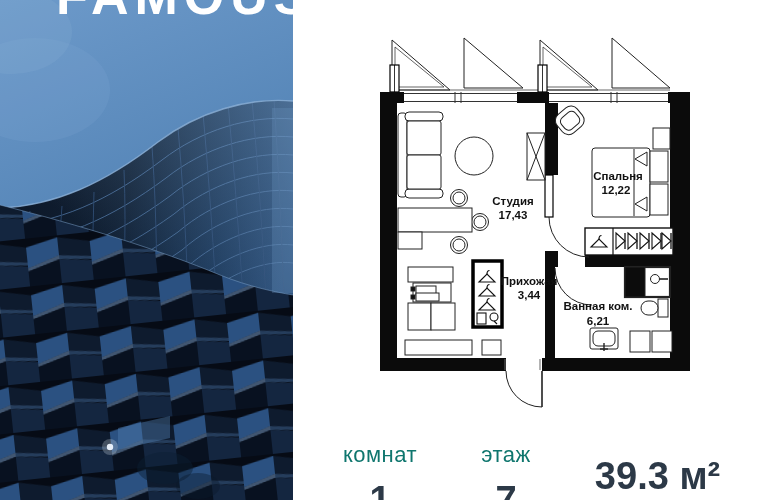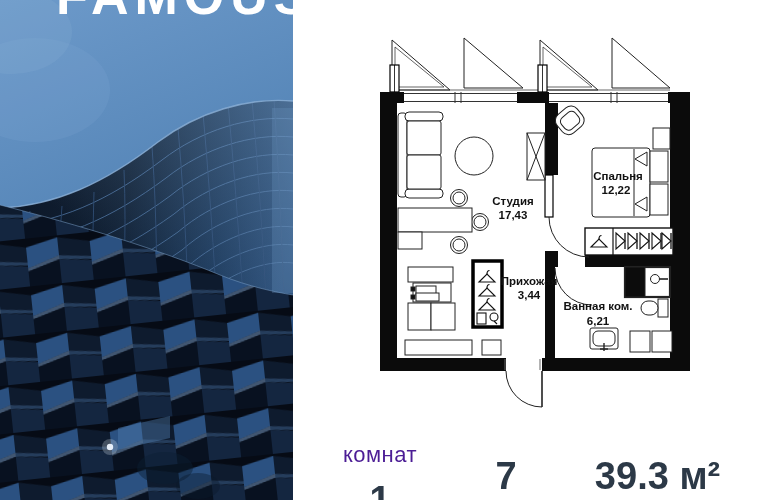--- a/index.html
+++ b/index.html
@@ -20,21 +20,21 @@
   }
   
   .plan{position:absolute;left:355px;top:25px;width:350px;height:420px;}
   .plan svg{display:block;}
   .plan text{
     font-family:"Liberation Sans",sans-serif;font-weight:700;fill:#111;
     text-anchor:middle;
   }
   
   .stat{position:absolute;text-align:center;}
-  .stat-label{font-size:22px;color:#4c1d95;letter-spacing:.5px;line-height:24px;}
+  .stat-label{font-size:22px;color:#0f766e;letter-spacing:.5px;line-height:24px;}
   .stat-value{font-size:38px;font-weight:700;color:#2c3947;line-height:1;margin-top:14px;}
   .stat1{left:310px;top:443px;width:140px;}
   .stat2{left:436px;top:443px;width:140px;}
   .stat3{left:570px;top:443px;width:175px;}
 </style>
 </head>
 <body>
 
 <div class="photo">
   <svg width="293" height="500" viewBox="0 0 293 500">
@@ -278,18 +278,19 @@
     <text x="243" y="300" font-size="11.5">6,21</text>
   </svg>
 </div>
 
 <div>
   <div class="stat stat1">
     <div class="stat-label">комнат</div>
     <div class="stat-value">1</div>
   </div>
   <div class="stat stat2">
+    <div class="stat-label">этаж</div>
     <div class="stat-value">7</div>
   </div>
   <div class="stat stat3">
     <div class="stat-value">39.3 м²</div>
   </div>
 </div>
 
 </body></html>

